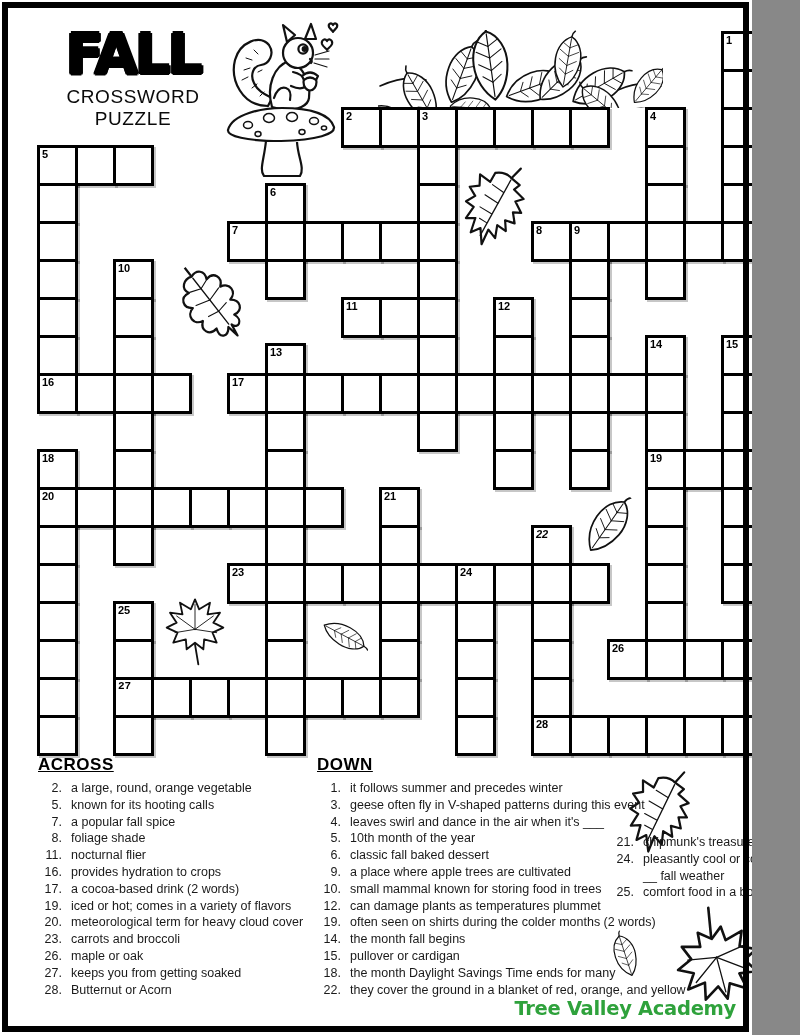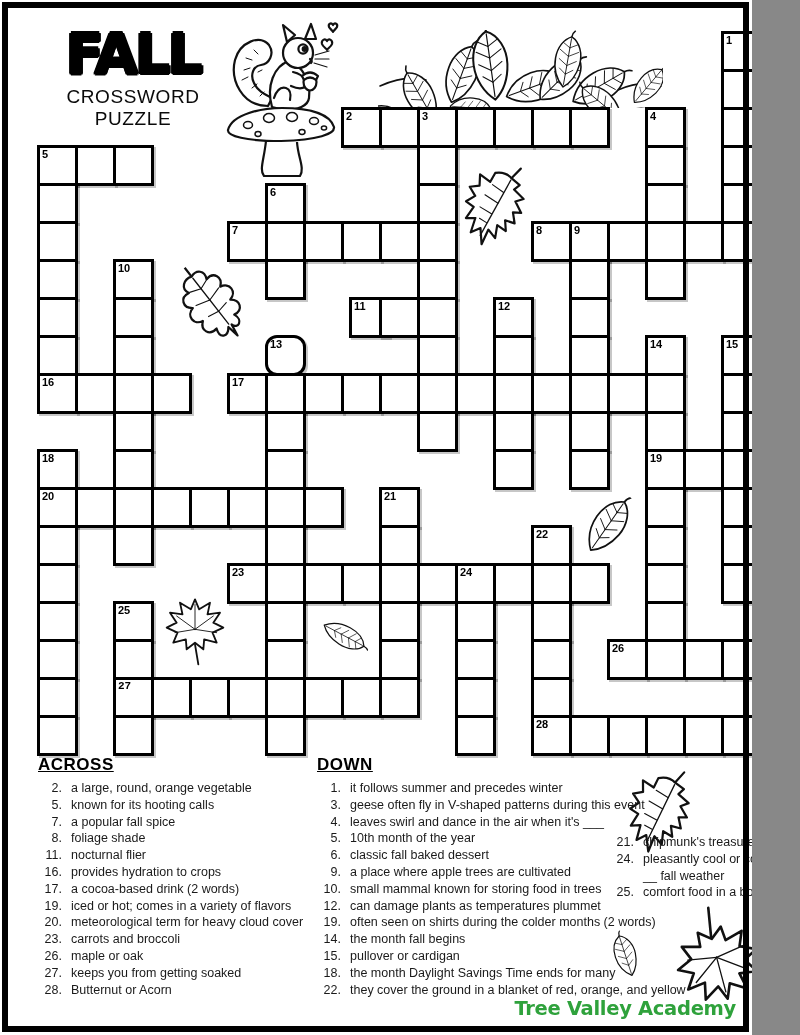--- a/index.html
+++ b/index.html
@@ -284,32 +284,32 @@
       <div class="cell" style="left: 0px; top: 228px;"></div>
       <div class="cell" style="left: 76px; top: 228px;">
         <span class="cnum">10</span>
       </div>
       <div class="cell" style="left: 228px; top: 228px;"></div>
       <div class="cell" style="left: 380px; top: 228px;"></div>
       <div class="cell" style="left: 532px; top: 228px;"></div>
       <div class="cell" style="left: 608px; top: 228px;"></div>
       <div class="cell" style="left: 0px; top: 266px;"></div>
       <div class="cell" style="left: 76px; top: 266px;"></div>
-      <div class="cell" style="left: 312px; top: 266px;">
+      <div class="cell" style="left: 304px; top: 266px;">
         <span class="cnum">11</span>
       </div>
       <div class="cell" style="left: 342px; top: 266px;"></div>
       <div class="cell" style="left: 380px; top: 266px;"></div>
       <div class="cell" style="left: 456px; top: 266px;">
         <span class="cnum">12</span>
       </div>
       <div class="cell" style="left: 532px; top: 266px;"></div>
       <div class="cell" style="left: 0px; top: 304px;"></div>
       <div class="cell" style="left: 76px; top: 304px;"></div>
-      <div class="cell" style="left: 228px; top: 304px; border-radius: 12px;">
+      <div class="cell" style="left: 228px; top: 312px;">
         <span class="cnum">13</span>
       </div>
       <div class="cell" style="left: 380px; top: 304px;"></div>
       <div class="cell" style="left: 456px; top: 304px;"></div>
       <div class="cell" style="left: 532px; top: 304px;"></div>
       <div class="cell" style="left: 608px; top: 304px;">
         <span class="cnum">14</span>
       </div>
       <div class="cell" style="left: 684px; top: 304px;">
         <span class="cnum">15</span>
@@ -366,21 +366,21 @@
       <div class="cell" style="left: 266px; top: 456px;"></div>
       <div class="cell" style="left: 342px; top: 456px;">
         <span class="cnum">21</span>
       </div>
       <div class="cell" style="left: 608px; top: 456px;"></div>
       <div class="cell" style="left: 684px; top: 456px;"></div>
       <div class="cell" style="left: 0px; top: 494px;"></div>
       <div class="cell" style="left: 76px; top: 494px;"></div>
       <div class="cell" style="left: 228px; top: 494px;"></div>
       <div class="cell" style="left: 342px; top: 494px;"></div>
-      <div class="cell" style="left: 494px; top: 494px;">
+      <div class="cell" style="left: 494px; top: 494px; font-style: italic;">
         <span class="cnum">22</span>
       </div>
       <div class="cell" style="left: 608px; top: 494px;"></div>
       <div class="cell" style="left: 684px; top: 494px;"></div>
       <div class="cell" style="left: 0px; top: 532px;"></div>
       <div class="cell" style="left: 190px; top: 532px;">
         <span class="cnum">23</span>
       </div>
       <div class="cell" style="left: 228px; top: 532px;"></div>
       <div class="cell" style="left: 266px; top: 532px;"></div>

